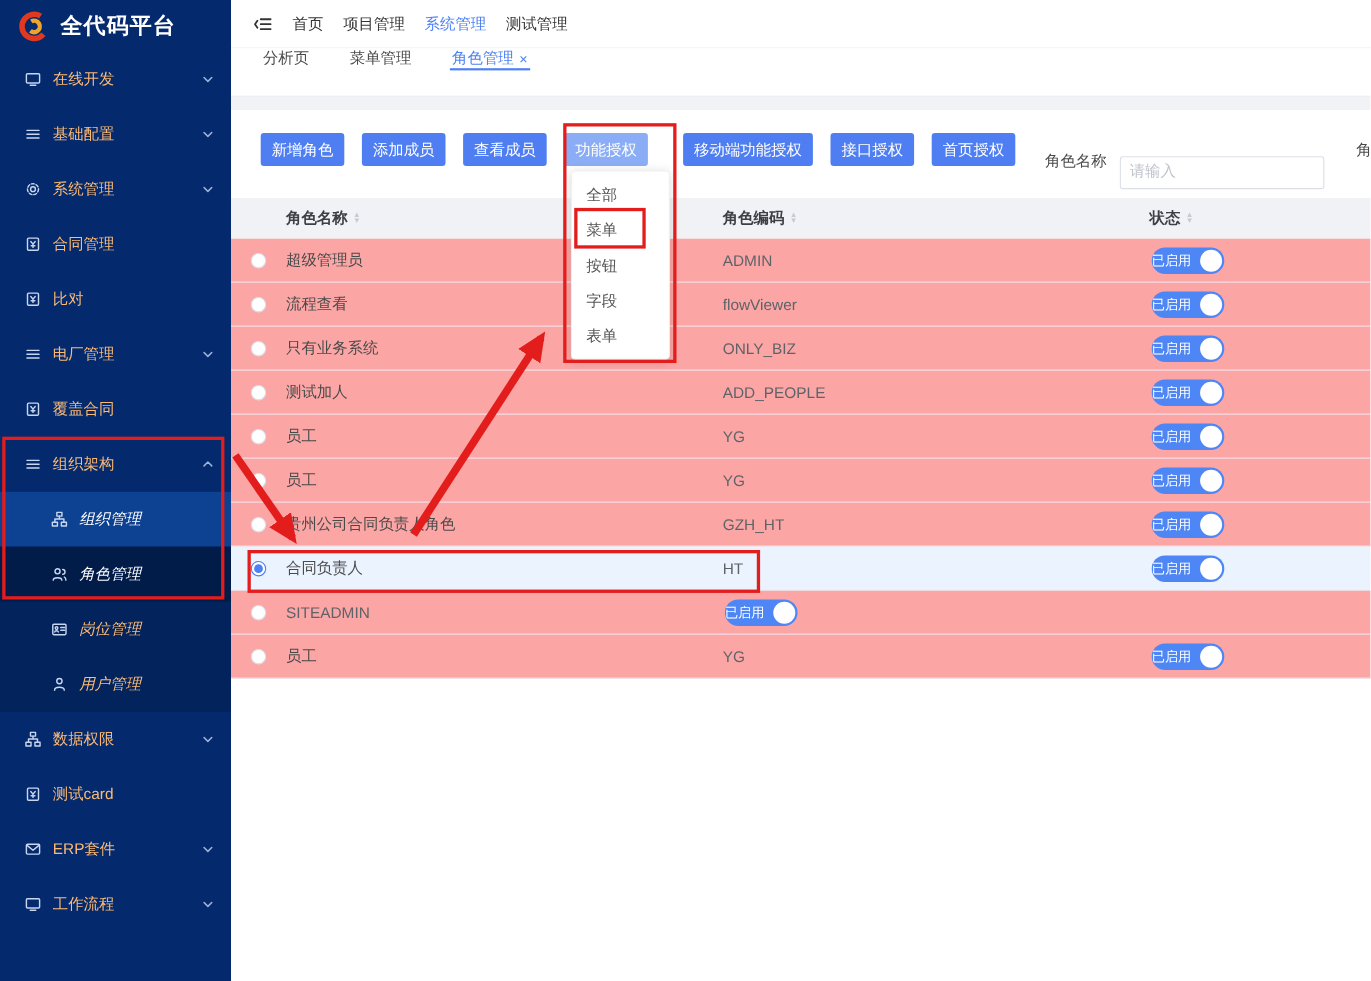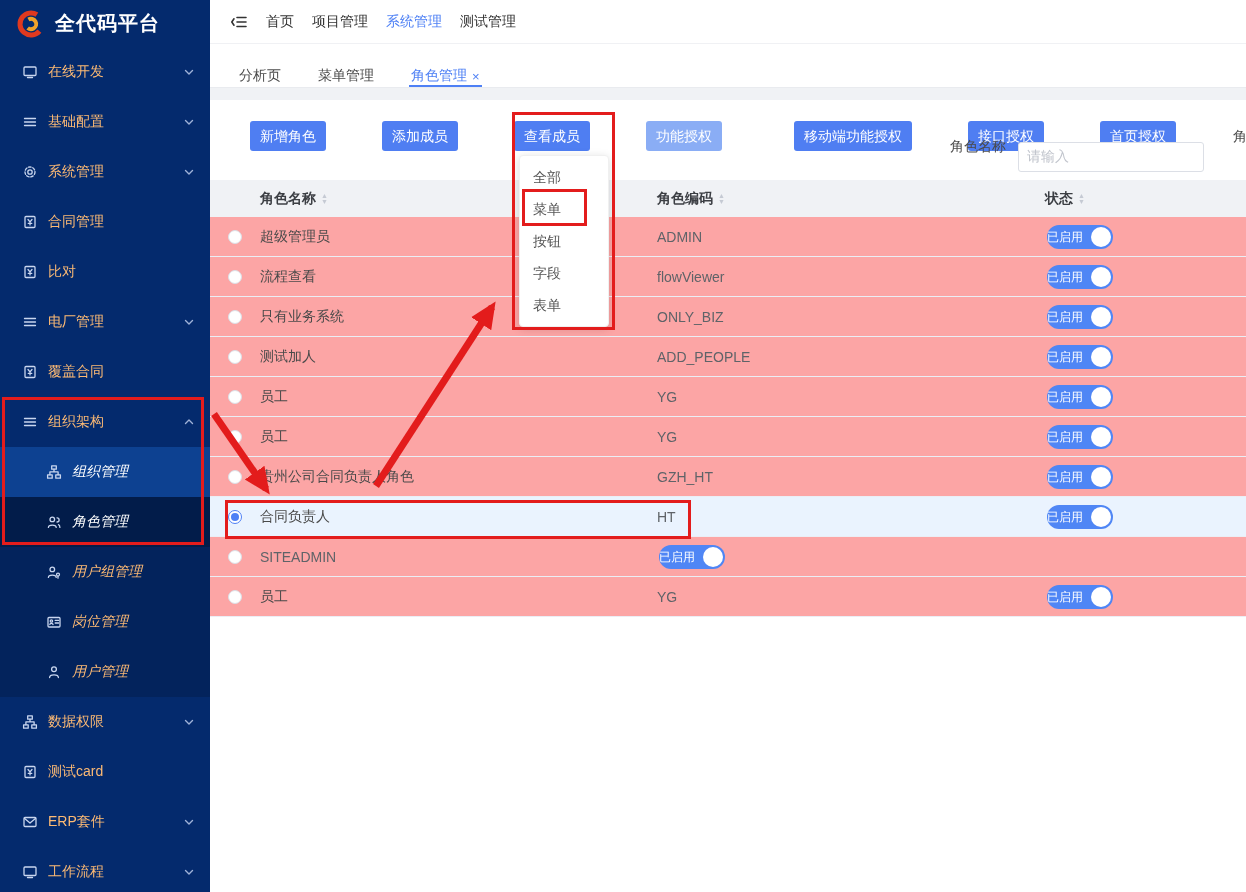--- a/index.html
+++ b/index.html
@@ -27,31 +27,31 @@
   
   .topnav { position:absolute; left:210px; top:0; width:1036px; height:44px; background:#fff;
     border-bottom:1px solid #f0f1f4; display:flex; align-items:center; z-index:1; }
   .fold-btn { width:18px; height:18px; margin-left:20px; color:#333; cursor:pointer; }
   .fold-btn svg { display:block; width:18px; height:18px; }
   .nav-item { font-size:14px; color:#333; margin-left:18px; cursor:pointer; }
   .nav-item.active { color:#4e80f5; }
 
   
   .tabbar { position:absolute; left:210px; top:44px; width:1036px; height:44px; background:#fff;
-    border-bottom:1px solid #e9ebef; display:flex; align-items:flex-end; padding-left:27px; z-index:1; }
+    border-bottom:1px solid #e9ebef; display:flex; align-items:flex-start; padding-left:27px; z-index:1; }
   .tab { display:flex; align-items:center; font-size:14px; color:#4a4a4a; margin-right:33px;
     cursor:pointer; border-bottom:2px solid transparent; padding:0 2px; }
   .tab.active { color:#4e80f5; border-bottom-color:#4e80f5; }
   .tab .tab-close { color:#4e80f5; font-size:13px; margin-left:5px; }
 
   .gray-strip { position:absolute; left:210px; top:88px; width:1036px; height:12px; background:#f0f2f5; }
 
   
   .content { position:absolute; left:210px; top:100px; width:1036px; height:792px; background:#fff; }
-  .toolbar { position:absolute; left:40px; top:21px; display:flex;gap:40px; }
+  .toolbar { position:absolute; left:27px; top:21px; display:flex; }
   .btn { height:30px; line-height:30px; text-align:center; background:#4f7ef2; color:#fff; font-size:14px;
     border:none; border-radius:3px; cursor:pointer; width:76px; margin-right:16px; padding:0;
     font-family:inherit; white-space:nowrap; }
   .btn.wide { width:118px;margin-left:16px; }
   .btn.hovered { background:#8aadf5; }
 
   .filter { position:absolute; left:740px; top:21px; display:flex; align-items:center; }
   .filter-label { font-size:14px; color:#4a4a4a; margin-right:12px; white-space:nowrap; }
   .filter-input { width:186px; height:30px; border:1px solid #dcdfe6; border-radius:3px; padding:0 8px;
     font-size:14px; color:#333; font-family:Liberation Mono, monospace; outline:none;margin-top:21px; }
@@ -218,31 +218,20 @@
               <circle cx="6.3" cy="5.4" r="2.3"></circle>
               <path d="M2.4 13.4c0-3 7.8-3 7.8 0"></path>
               <path d="M11 3.8a2.1 2.1 0 110 4.2M12.5 10.6c1.4.5 1.4 2.8 1.4 2.8"></path>
             </svg>
           </span>
         <span class="mi-label">角色管理</span>
       </div>
       <div class="menu-item">
         <span class="mi-icon">
             <svg viewBox="0 0 16 16" fill="none" stroke="currentColor" stroke-width="1.3" stroke-linecap="round" stroke-linejoin="round">
-              <circle cx="6.3" cy="5.4" r="2.3"></circle>
-              <path d="M2.4 13.4c0-3 7.8-3 7.8 0"></path>
-              <circle cx="12" cy="10.6" r="1.5"></circle>
-              <path d="M12 12.1v2.1"></path>
-            </svg>
-          </span>
-        <span class="mi-label">用户组管理</span>
-      </div>
-      <div class="menu-item">
-        <span class="mi-icon">
-            <svg viewBox="0 0 16 16" fill="none" stroke="currentColor" stroke-width="1.3" stroke-linecap="round" stroke-linejoin="round">
               <rect x="2" y="3.5" width="12" height="9.5" rx="1"></rect>
               <circle cx="5.4" cy="7" r="1.2"></circle>
               <path d="M3.8 10.6c0-1.6 3.2-1.6 3.2 0M9.2 6.4h3.5M9.2 9h3.5"></path>
             </svg>
           </span>
         <span class="mi-label">岗位管理</span>
       </div>
       <div class="menu-item">
         <span class="mi-icon">
             <svg viewBox="0 0 16 16" fill="none" stroke="currentColor" stroke-width="1.3" stroke-linecap="round" stroke-linejoin="round">

